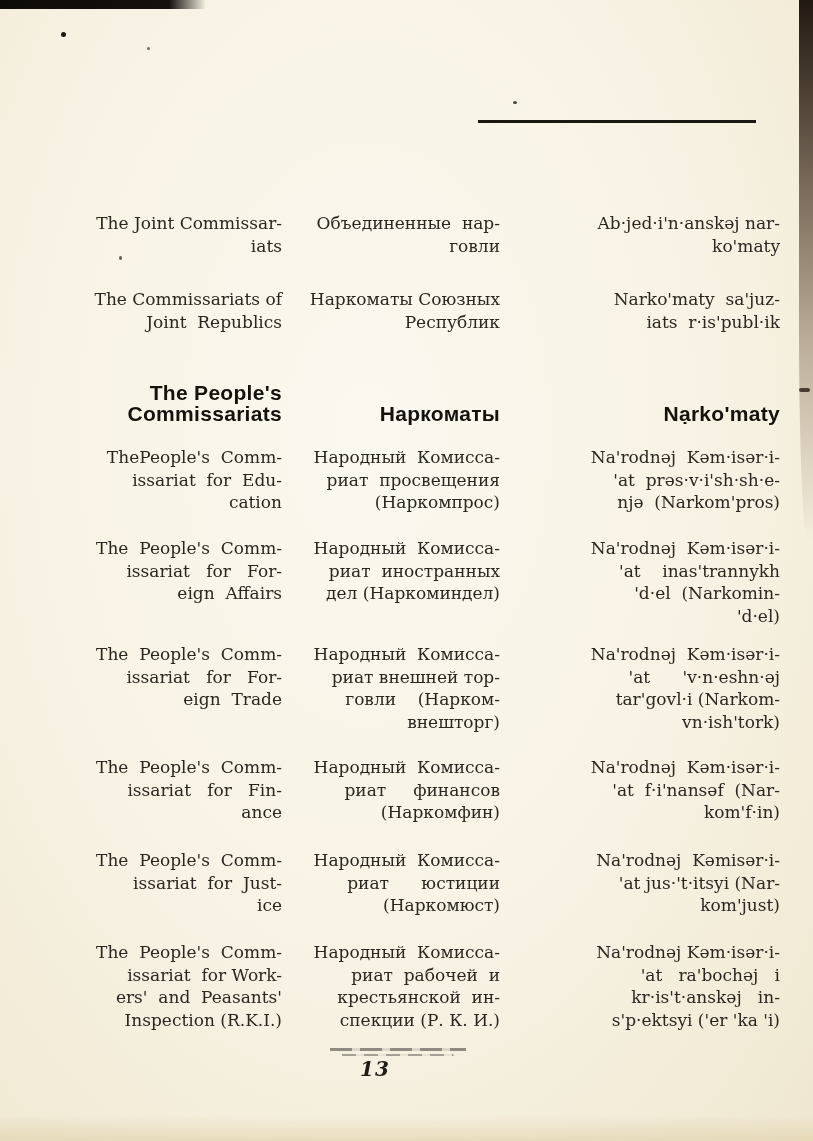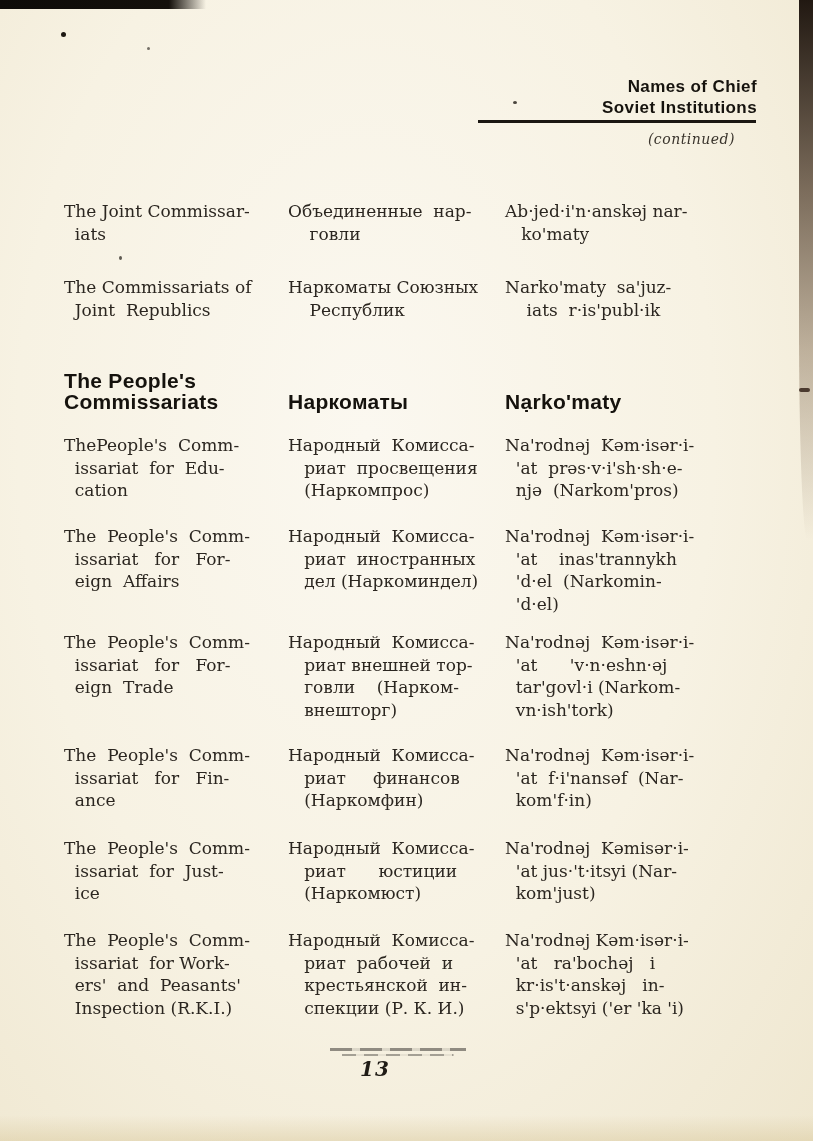--- a/index.html
+++ b/index.html
@@ -28,21 +28,21 @@
     font-family:"Liberation Sans","DejaVu Sans",sans-serif;
     font-weight:bold;font-size:17px;line-height:21px;
     text-align:right;color:#16130e;letter-spacing:.4px;
     white-space:pre;
   }
   .hdr-rule{position:absolute;top:120px;left:478px;width:278px;height:2.5px;background:#1b1712;}
   .continued{position:absolute;top:131px;left:0;right:78px;text-align:right;
     font-style:italic;font-size:14px;color:#3a342c;letter-spacing:.5px;}
   
   .row{position:absolute;left:0;width:100%;}
-  .cell{position:absolute;top:0;white-space:pre;font-size:17px;line-height:22.5px;}
+  .cell{position:absolute;top:12px;white-space:pre;font-size:17px;line-height:22.5px;text-align:right;}
   .c1{left:64px;width:218px;}
   .c2{left:288px;width:212px;}
   .c3{left:505px;width:275px;}
   .section .cell{
     font-family:"Liberation Sans","DejaVu Sans",sans-serif;
     font-weight:bold;font-size:21px;line-height:21px;color:#15120d;letter-spacing:.3px;
   }
   .section .c2,.section .c3{padding-top:21px;}
   
   .smudge{position:absolute;top:1048px;left:330px;width:136px;height:8px;opacity:.75;
@@ -58,24 +58,21 @@
 <div class="page">
 
   <div class="top-band"></div>
   <div class="right-shadow"></div>
   <div class="right-tick"></div>
   <div class="speck" style="left:61px;top:32px;width:5px;height:5px;"></div>
   <div class="speck" style="left:147px;top:47px;width:3px;height:3px;opacity:.6;"></div>
   <div class="speck" style="left:513px;top:101px;width:4px;height:3px;opacity:.8;"></div>
   <div class="speck" style="left:119px;top:256px;width:3px;height:4px;opacity:.7;"></div>
 
-  <h1 class="hdr-title">Names of Chief
-Soviet Institutions</h1>
   <div class="hdr-rule"></div>
-  <div class="continued">(continued)</div>
 
   <div class="row" style="top:200px;">
     <div class="cell c1">The Joint Commissar-
   iats</div>
     <div class="cell c2">Объединенные  нар-
     говли</div>
     <div class="cell c3">Ab·jed·i'n·anskəj nar-
    ko'maty</div>
   </div>
   <div class="row" style="top:276px;">

